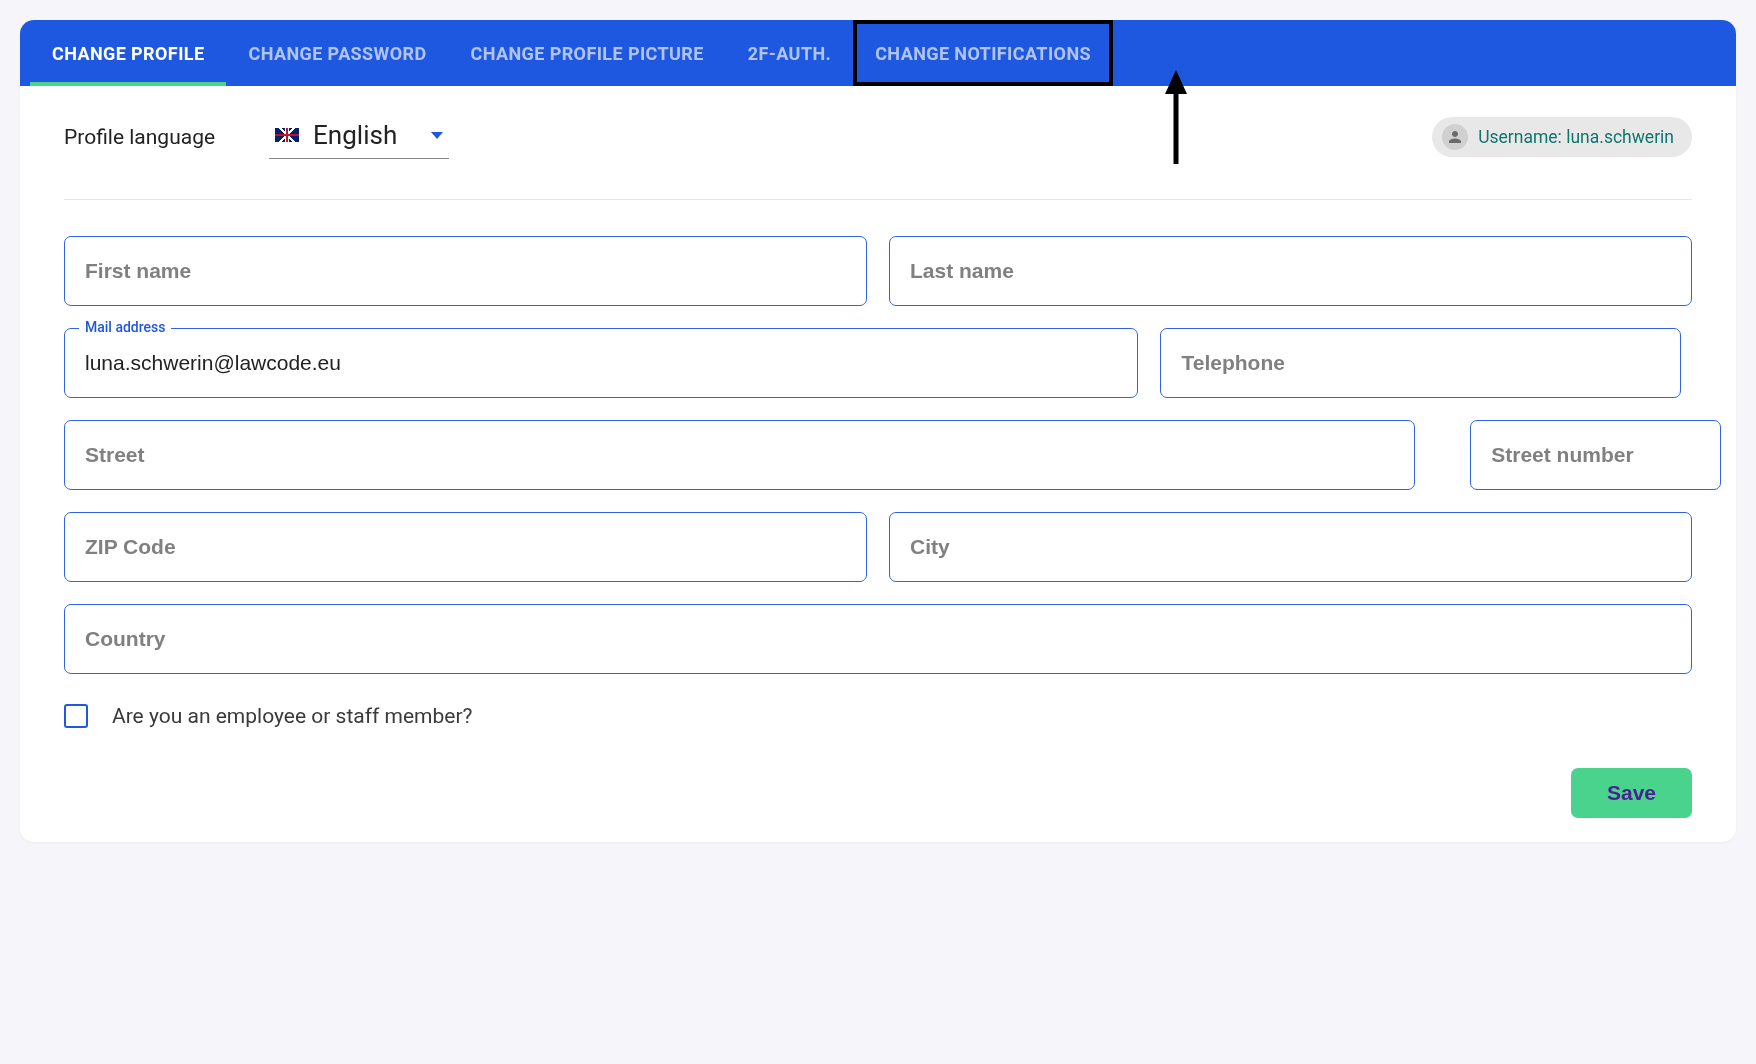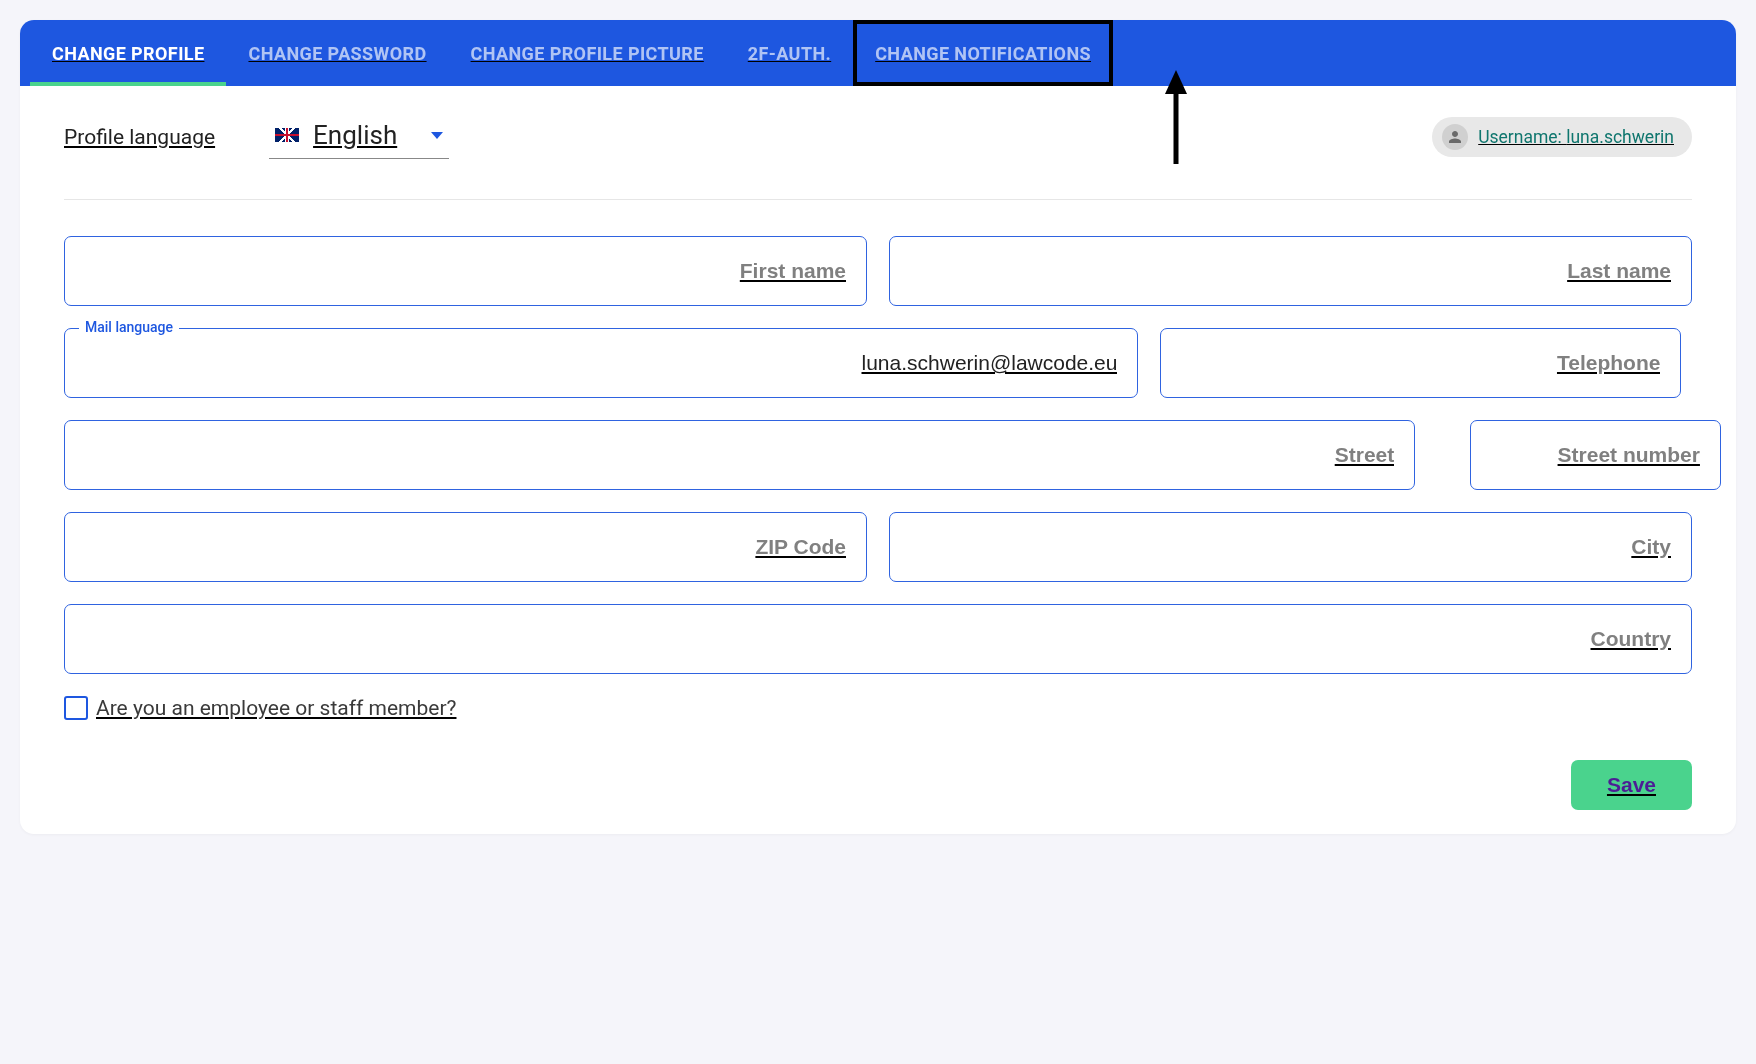--- a/index.html
+++ b/index.html
@@ -8,21 +8,20 @@
       background: #f5f5fa;
       padding: 20px;
     }
     .card {
       background: #fff;
       border-radius: 14px;
       overflow: hidden;
       box-shadow: 0 1px 3px rgba(0,0,0,0.04);
       max-width: 1756px;
       margin: 0 auto;
-      text-decoration: underline;
     }
     .tabs {
       background: #1e57e0;
       display: flex;
       align-items: center;
       height: 66px;
       padding: 0 10px;
     }
     .tab {
       padding: 0 22px;
@@ -164,21 +163,20 @@
       position: relative;
       flex: 1;
     }
     .field input {
       border: none;
       outline: none;
       width: 100%;
       font-size: 21px;
       color: #222;
       background: transparent;
-      text-align: right;
     }
     .field input::placeholder {
       color: #808080;
       font-weight: 600;
     }
     .field.float-label .legend {
       position: absolute;
       top: -10px;
       left: 14px;
       background: #fff;
@@ -187,21 +185,22 @@
       color: #1e57e0;
       font-weight: 500;
     }
     .w-half { flex: 1; }
     .w-66 { flex: 0 0 66%; }
     .w-32 { flex: 0 0 32%; }
     .w-82 { flex: 0 0 83%; }
     .w-15 { flex: 0 0 15.4%; margin-left: 33px; }
     .checkbox-row {
       display: flex;
-      gap: 8px;
+      gap: 24px;
+      margin-top: 8px;
     }
     .chk {
       width: 24px; height: 24px;
       border: 2.5px solid #1e57e0;
       border-radius: 3px;
       cursor: pointer;
     }
     .chk-label {
       font-size: 21px;
       color: #3a3a3a;
@@ -281,21 +280,21 @@
         <div class="field w-half">
           <input type="text" placeholder="First name" style="">
         </div>
         <div class="field w-half">
           <input type="text" placeholder="Last name" style="">
         </div>
       </div>
 
       <div class="row">
         <div class="field float-label w-66">
-          <span class="legend">Mail language</span>
+          <span class="legend">Mail address</span>
           <input type="text" value="luna.schwerin@lawcode.eu" style="">
         </div>
         <div class="field w-32">
           <input type="text" placeholder="Telephone" style="">
         </div>
       </div>
 
       <div class="row">
         <div class="field w-82">
           <input type="text" placeholder="Street" style="">

